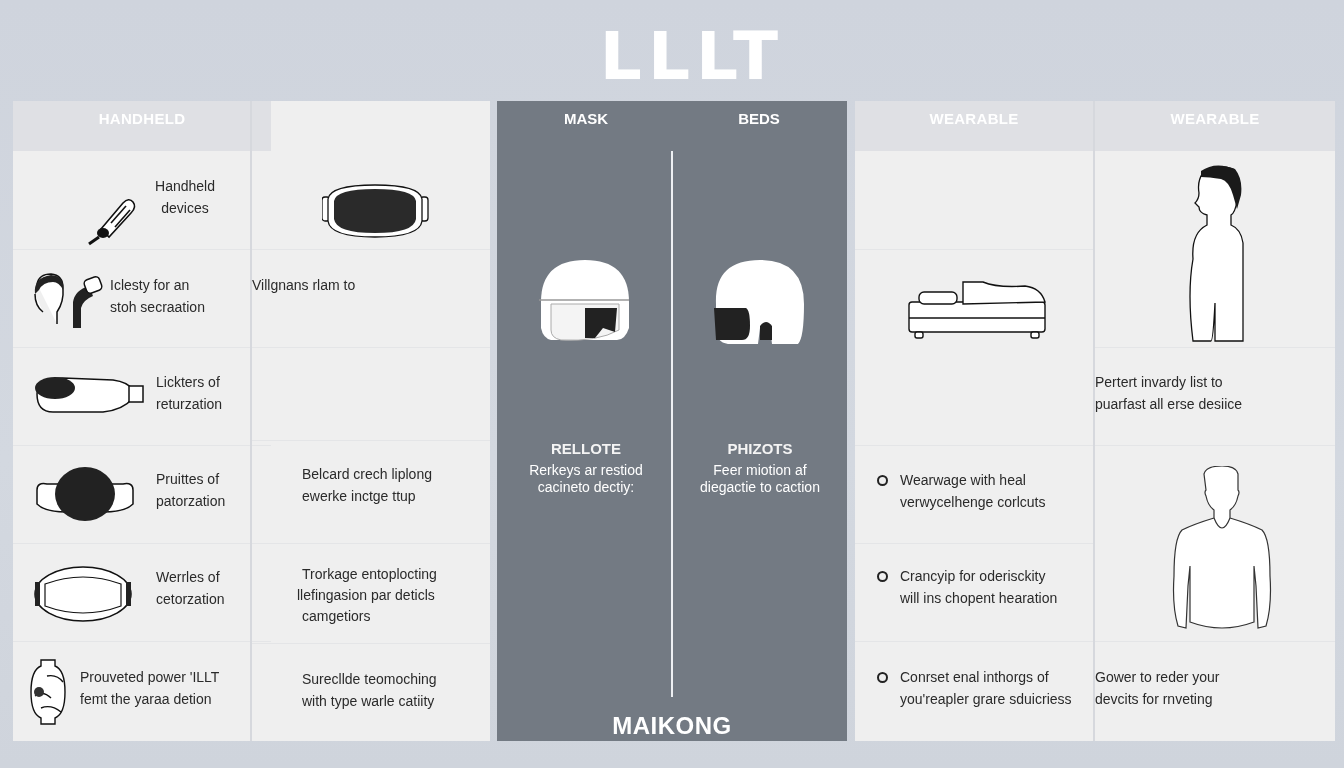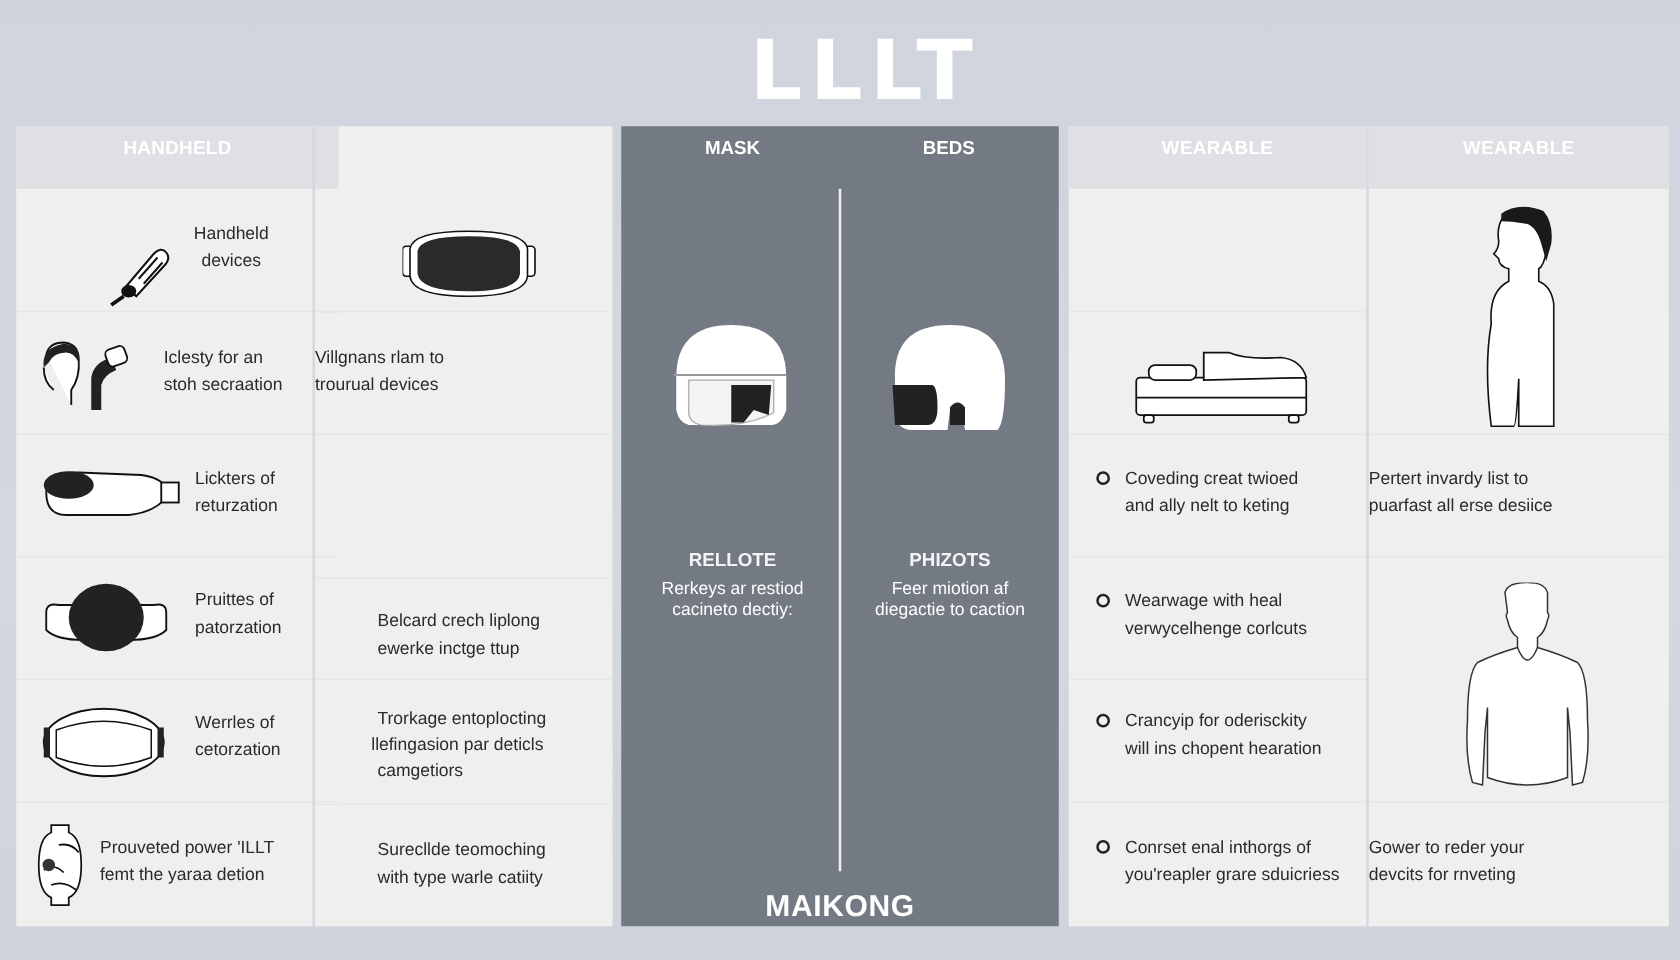--- a/index.html
+++ b/index.html
@@ -78,21 +78,21 @@
           <div>devices</div>
         </div>
       </div>
       <div class="row" style="top:98px;">
         <svg class="icon" style="left:16px;top:22px;" width="80" height="60" viewBox="0 0 80 60">
           <path d="M8 12 Q10 2 22 2 Q34 3 34 16 Q35 30 28 40 L28 52 M14 40 Q6 34 6 22" fill="#fff" stroke="#111" stroke-width="1.5"></path>
           <path d="M6 22 Q4 6 22 3 Q36 4 34 18 Q30 10 24 10 Q14 10 10 18 Z" fill="#222"></path>
           <path d="M44 56 L44 30 Q46 18 60 14 L64 24 Q54 28 52 36 L52 56 Z" fill="#222"></path>
           <rect x="56" y="6" width="16" height="14" rx="4" fill="#fff" stroke="#111" stroke-width="1.5" transform="rotate(-20 64 13)"></rect>
         </svg>
-        <div class="cell-text" style="left:118px;top:24px;">
+        <div class="cell-text" style="left:97px;top:24px;">
           <div>Iclesty for an</div>
           <div>stoh secraation</div>
         </div>
       </div>
       <div class="row" style="top:196px;">
         <svg class="icon" style="left:20px;top:24px;" width="115" height="46" viewBox="0 0 115 46">
           <path d="M4 22 Q4 6 30 6 L80 8 Q95 10 100 18 L100 26 Q90 38 70 40 L20 40 Q4 40 4 22 Z" fill="#fff" stroke="#111" stroke-width="1.5"></path>
           <ellipse cx="22" cy="16" rx="20" ry="11" fill="#222"></ellipse>
           <rect x="96" y="14" width="14" height="16" fill="#fff" stroke="#111" stroke-width="1.5"></rect>
         </svg>
@@ -144,25 +144,24 @@
         <svg class="icon" style="left:70px;top:30px;" width="108" height="60" viewBox="0 0 108 60">
           <rect x="0" y="16" width="8" height="24" rx="3" fill="#fff" stroke="#111" stroke-width="1.3"></rect>
           <rect x="98" y="16" width="8" height="24" rx="3" fill="#fff" stroke="#111" stroke-width="1.3"></rect>
           <path d="M6 18 Q8 4 53 4 Q98 4 100 18 L100 40 Q98 56 53 56 Q8 56 6 40 Z" fill="#fff" stroke="#111" stroke-width="1.3"></path>
           <path d="M12 20 Q14 8 53 8 Q92 8 94 20 L94 38 Q92 52 53 52 Q14 52 12 38 Z" fill="#2a2a2a"></path>
         </svg>
       </div>
       <div class="row" style="top:98px;">
         <div class="cell-text center-text" style="top:24px;">
           <div>Villgnans rlam to</div>
-          <div>trourual devices</div>
         </div>
       </div>
       <div class="row" style="top:196px;"></div>
-      <div class="row" style="top:311px;">
+      <div class="row" style="top:289px;">
         <div class="cell-text" style="left:50px;top:22px;">
           <div>Belcard crech liplong</div>
           <div>ewerke inctge ttup</div>
         </div>
       </div>
       <div class="row" style="top:392px;">
         <div class="cell-text" style="left:45px;top:20px;line-height:21px;">
           <div style="padding-left:5px;">Trorkage entoplocting</div>
           <div>llefingasion par deticls</div>
           <div style="padding-left:5px;">camgetiors</div>
@@ -219,27 +218,20 @@
           <g fill="#fff" stroke="#111" stroke-width="1.4">
             <rect x="2" y="22" width="136" height="30" rx="3"></rect>
             <line x1="2" y1="38" x2="138" y2="38"></line>
             <rect x="12" y="12" width="38" height="12" rx="5"></rect>
             <path d="M56 2 L76 2 Q90 8 118 6 Q134 8 138 22 L56 24 Z"></path>
             <rect x="8" y="52" width="8" height="6" rx="2"></rect>
               <rect x="124" y="52" width="8" height="6" rx="2"></rect>
           </g>
         </svg>
       </div>
-      <div class="row" style="top:196px;">
-        <span class="bullet" style="left:22px;top:29px;"></span>
-        <div class="cell-text" style="left:45px;top:23px;">
-          <div>Coveding creat twioed</div>
-          <div>and ally nelt to keting</div>
-        </div>
-      </div>
       <div class="row" style="top:294px;">
         <span class="bullet" style="left:22px;top:29px;"></span>
         <div class="cell-text" style="left:45px;top:23px;">
           <div>Wearwage with heal</div>
           <div>verwycelhenge corlcuts</div>
         </div>
       </div>
       <div class="row" style="top:392px;">
         <span class="bullet" style="left:22px;top:27px;"></span>
         <div class="cell-text" style="left:45px;top:21px;">

